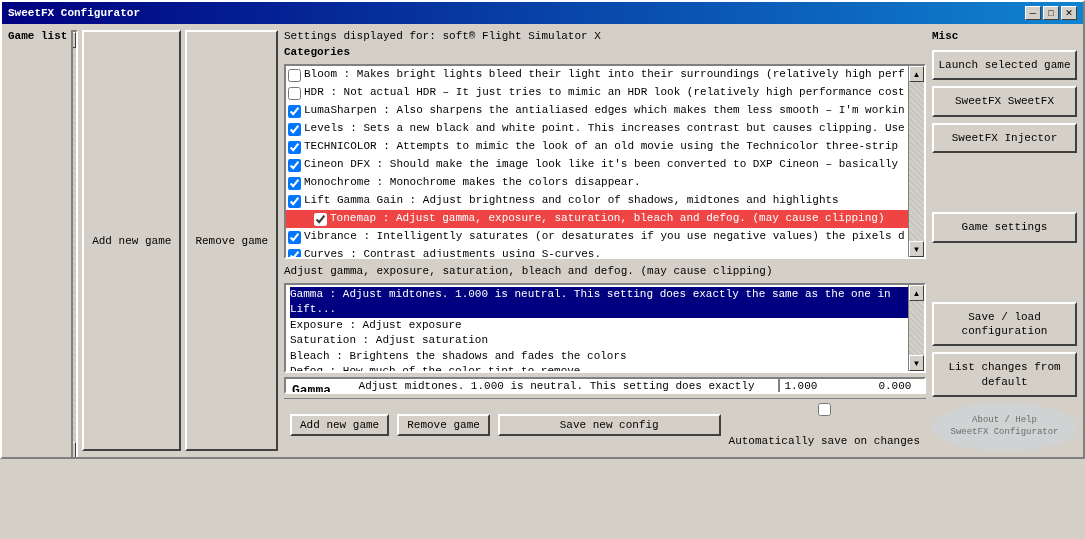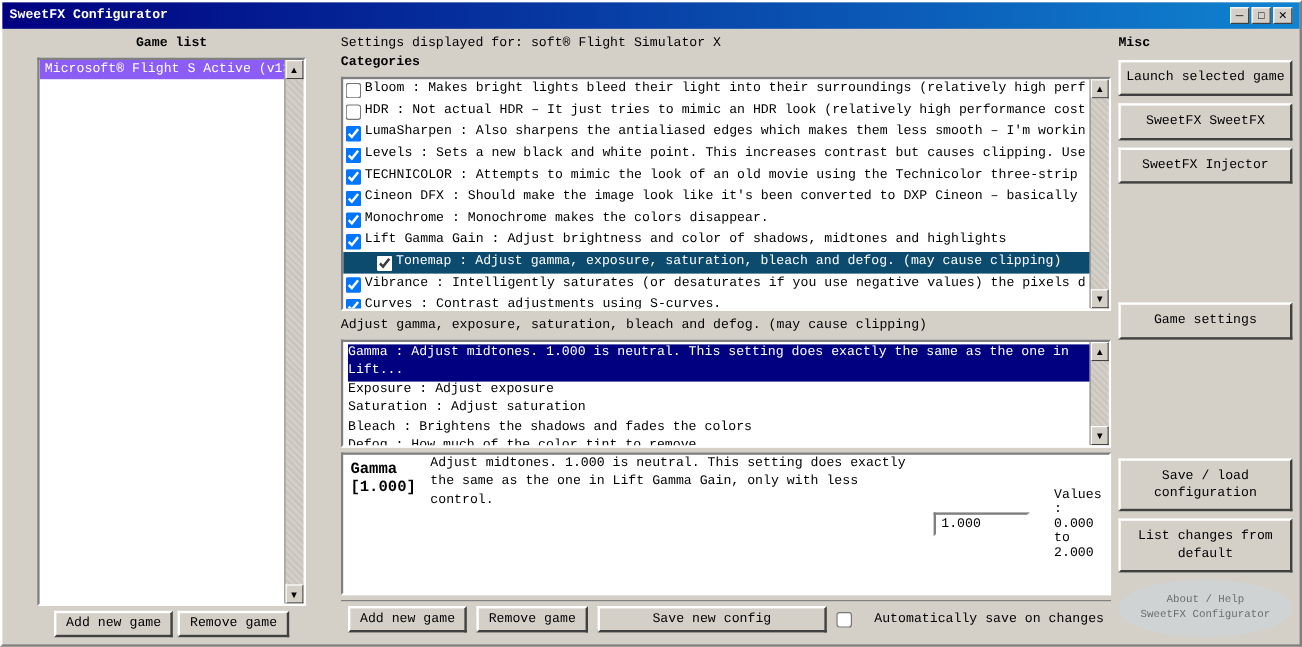--- a/index.html
+++ b/index.html
@@ -8,21 +8,21 @@
       font-size: 11px;
       background: #d4d0c8;
       width: 1085px;
       height: 539px;
       overflow: hidden;
     }
 
     
     .window {
       width: 1085px;
-      height: 539px;
+      height: 459px;
       border: 2px solid #fff;
       border-right-color: #808080;
       border-bottom-color: #808080;
       background: #d4d0c8;
       display: flex;
       flex-direction: column;
     }
     .title-bar {
       background: linear-gradient(to right, #000080, #1084d0);
       color: white;
@@ -64,24 +64,23 @@
       flex-direction: row;
       padding: 6px;
       gap: 6px;
       overflow: hidden;
     }
 
     
     .game-list-panel {
       width: 270px;
       display: flex;
-      flex-direction: column;
+      flex-direction: row;
       gap: 4px;
       flex-shrink: 0;
-      align-items: center;
     }
     .panel-label {
       font-size: 11px;
       font-weight: bold;
       color: #000;
       margin-bottom: 2px;
     }
     .game-list-box {
       flex: 1;
       border: 2px solid;
@@ -192,21 +191,21 @@
     }
 
     .category-item {
       display: flex;
       align-items: flex-start;
       padding: 1px 2px;
       min-height: 18px;
       cursor: pointer;
     }
     .category-item.selected {
-      background: #0c4a6e;
+      background: #ef4444;
       color: #fff;
       padding-left: 28px;
     }
     .category-item input[type="checkbox"] {
       margin-right: 3px;
       margin-top: 2px;
       flex-shrink: 0;
       cursor: pointer;
     }
     .category-item span {
@@ -303,20 +302,21 @@
       gap: 8px;
       border-top: 1px solid #808080;
       background: #d4d0c8;
       flex-shrink: 0;
     }
     .auto-save-label {
       display: flex;
       gap: 19px;
       font-size: 11px;
       margin-left: auto;
+      flex-direction: column;
     }
     .auto-save-label input {
       cursor: pointer;
     }
     .save-config-btn {
       flex: 1;
     }
 
     
     .right-panel {

